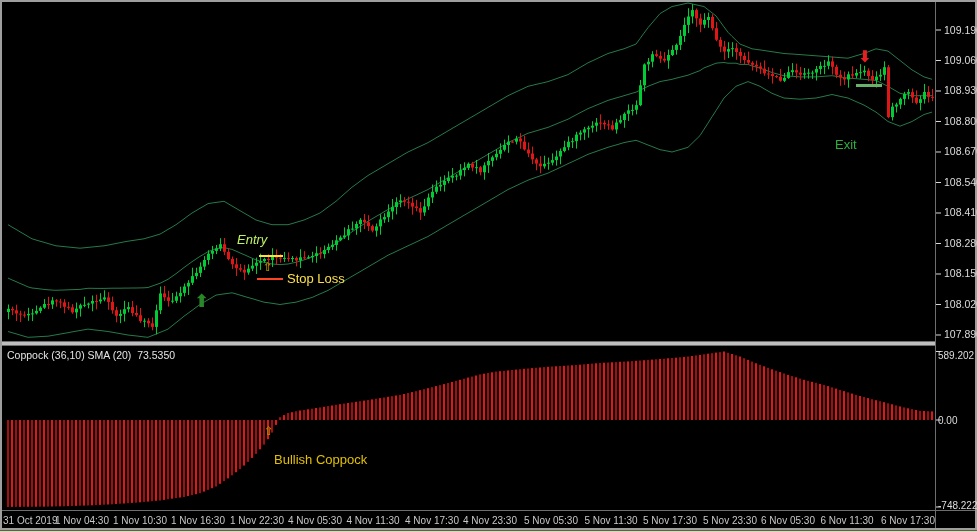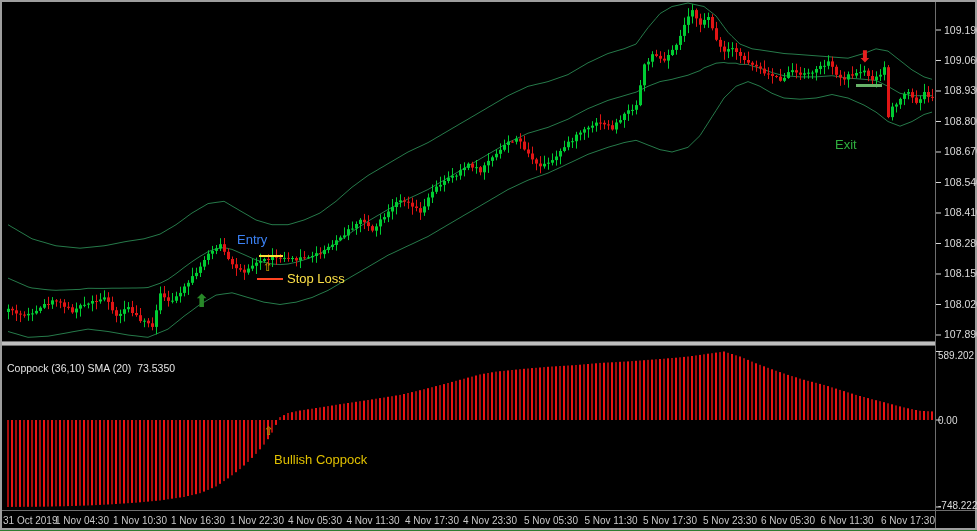--- a/index.html
+++ b/index.html
@@ -7,21 +7,21 @@
     position:relative;width:977px;height:531px;background:#000;
     font-family:"Liberation Sans","DejaVu Sans",sans-serif;
     overflow:hidden;user-select:none;
   }
   #chart-svg{position:absolute;left:0;top:0;}
   .chart-title{
     position:absolute;left:8px;top:5px;color:#EDEDED;font-size:11px;font-weight:bold;
     white-space:pre;letter-spacing:0.2px;
   }
   .ind-title{
-    position:absolute;left:7px;top:362px;color:#E4E4E4;font-size:10.5px;font-weight:normal;
+    position:absolute;left:7px;top:349px;color:#E4E4E4;font-size:10.5px;font-weight:normal;
     white-space:pre;
   }
   .ann{position:absolute;line-height:1;white-space:pre;}
   .hline{position:absolute;height:2px;}
   .splitter{
     position:absolute;left:2px;top:341px;width:933px;height:5px;
     background:#BFBFBF;border-top:1px solid #6E6E6E;border-bottom:1px solid #6E6E6E;
     box-sizing:border-box;
   }
 </style>
@@ -787,21 +787,21 @@
         <text x="788" y="524" fill="#C8C8C8" font-size="10" text-anchor="middle" font-family="&quot;Liberation Sans&quot;,&quot;DejaVu Sans&quot;,sans-serif">6 Nov 05:30</text>
         <text x="847" y="524" fill="#C8C8C8" font-size="10" text-anchor="middle" font-family="&quot;Liberation Sans&quot;,&quot;DejaVu Sans&quot;,sans-serif">6 Nov 11:30</text>
         <text x="908" y="524" fill="#C8C8C8" font-size="10" text-anchor="middle" font-family="&quot;Liberation Sans&quot;,&quot;DejaVu Sans&quot;,sans-serif">6 Nov 17:30</text>
       </g>
     </svg>
 
   <div class="ind-title">Coppock (36,10) SMA (20)  73.5350</div>
 
   <div class="splitter"></div>
 
-  <div class="ann" id="ann-entry" style="left: 237px; top: 233px; font-size: 13px; color: #3b82f6;">Entry</div>
+  <div class="ann" id="ann-entry" style="left: 237px; top: 233px; font-size: 13px; color: #bef264; font-style: italic;">Entry</div>
   <div class="hline" id="ln-entry" style="left: 259px; top: 255px; width: 24px; background: rgb(255, 225, 53);"></div>
   <div class="ann" id="ar-entry" style="left: 263px; top: 261px; font-size: 12px; font-weight: bold; color: rgb(176, 140, 0);">⇧</div>
   <div class="hline" id="ln-stop" style="left: 257px; top: 278px; width: 26px; background: rgb(255, 68, 34);"></div>
   <div class="ann" id="ann-stop" style="left: 287px; top: 272px; font-size: 13px; color: #fde047;">Stop Loss</div>
   <div class="ann" id="ar-buy" style="left: 194px; top: 292px; font-size: 18px; font-weight: bold; color: rgb(40, 136, 40);">⬆</div>
   <div class="ann" id="ann-exit" style="left: 835px; top: 90px; font-size: 13px; color: rgb(47, 175, 63); margin-top: 48px;">Exit</div>
   <div class="hline" id="ln-exit" style="left: 856px; top: 84px; width: 26px; height: 3px; background: rgb(105, 179, 105);"></div>
   <div class="ann" id="ar-sell" style="left: 858px; top: 49px; font-size: 16px; font-weight: bold; color: rgb(230, 32, 32);">⬇</div>
 
   <div class="ann" id="ar-cop" style="left: 264px; top: 425px; font-size: 12px; font-weight: bold; color: rgb(176, 140, 0);">⇧</div>

